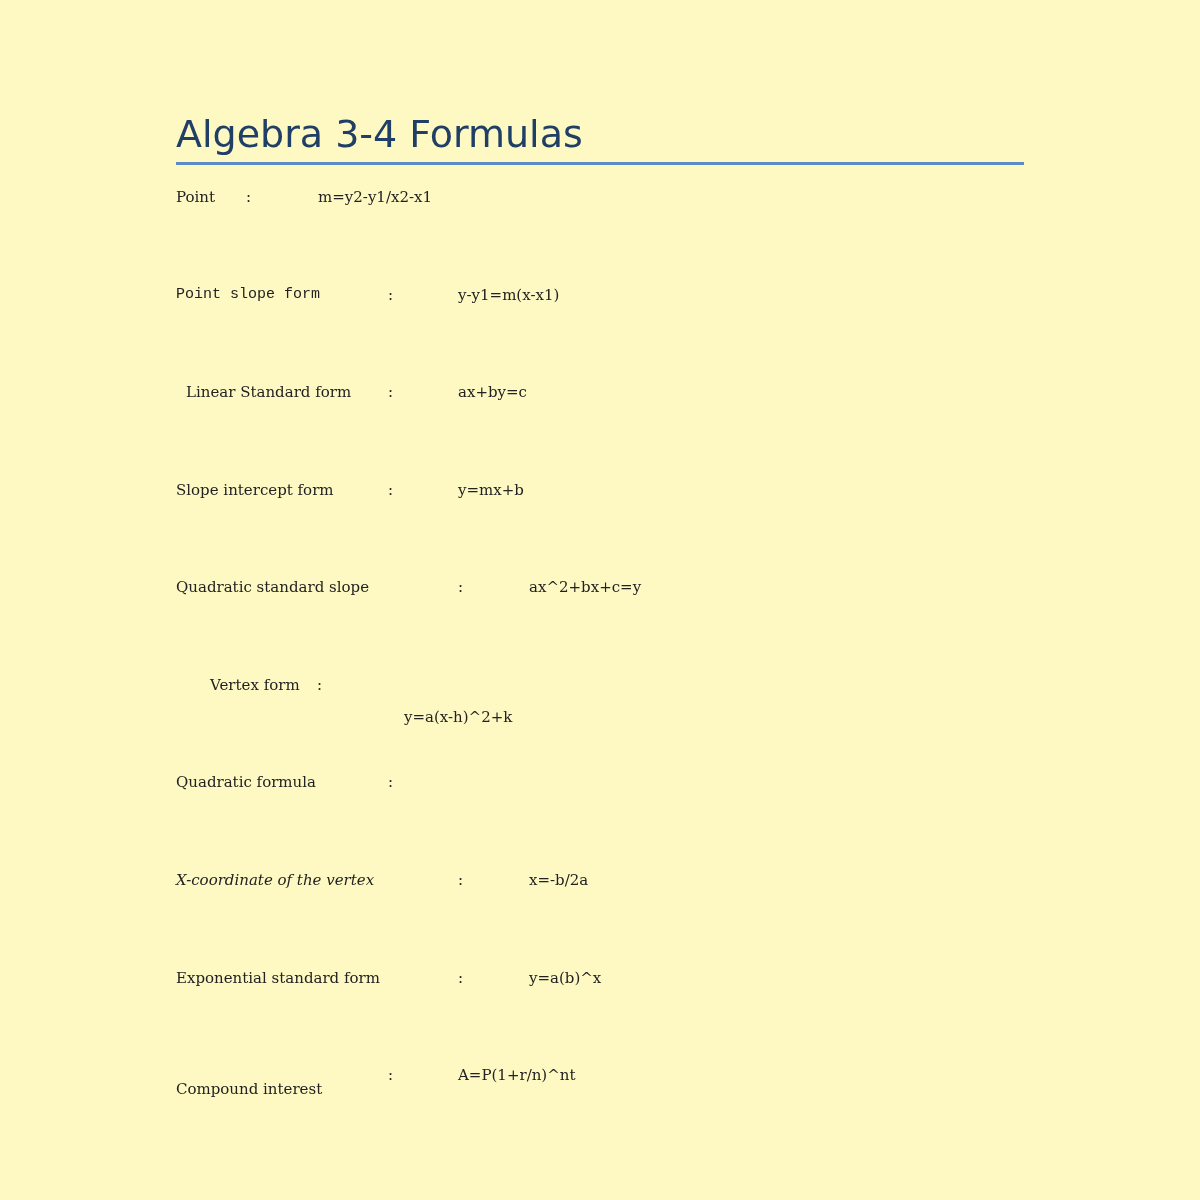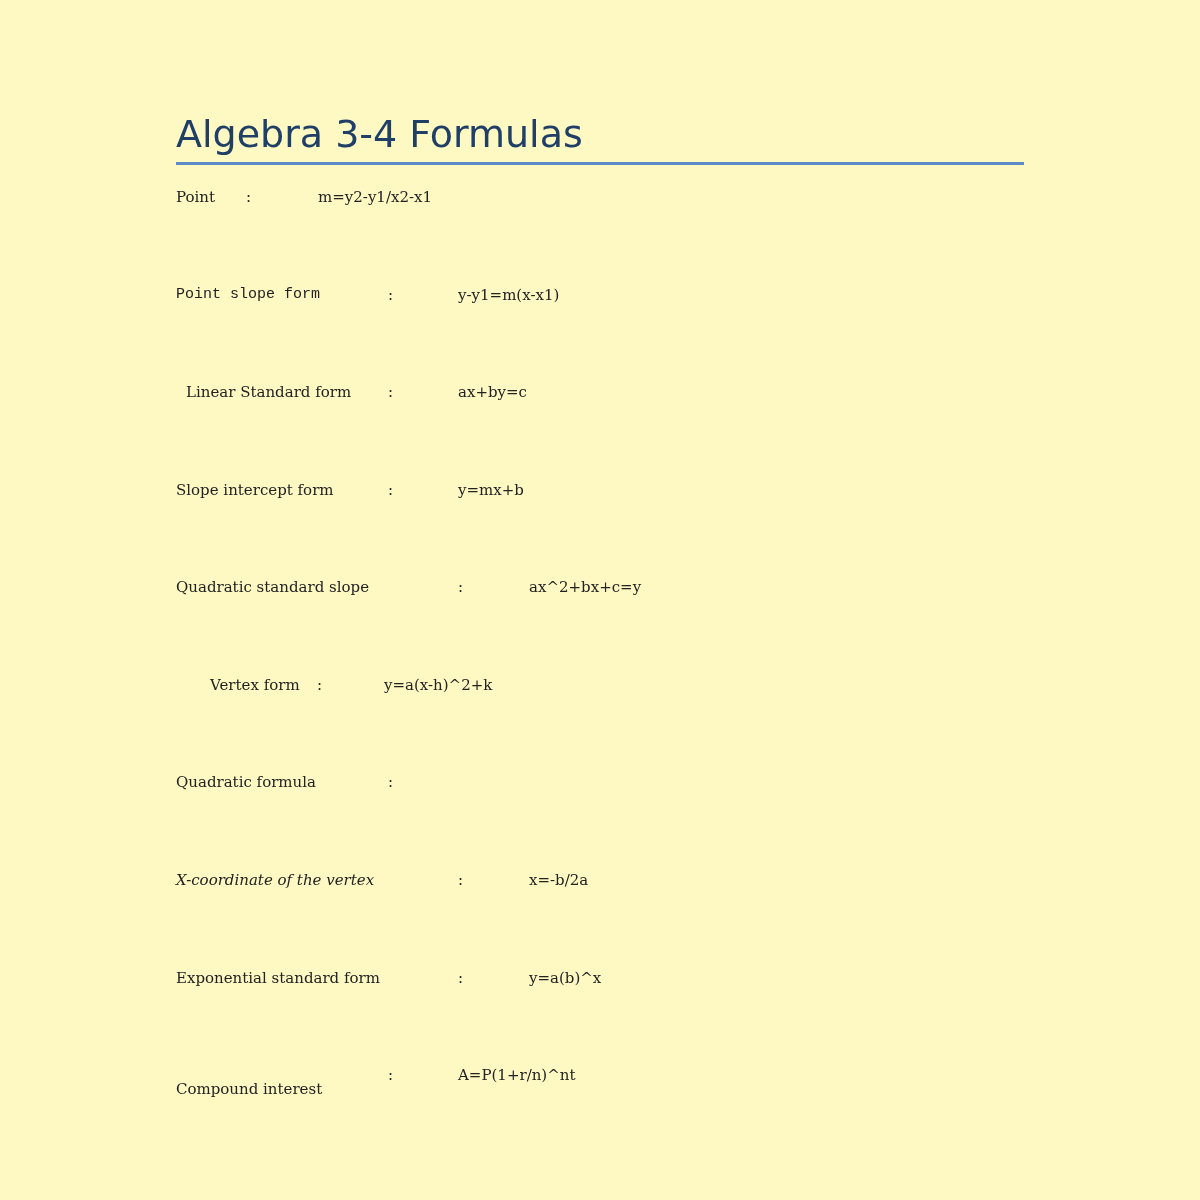--- a/index.html
+++ b/index.html
@@ -87,21 +87,21 @@
 
   <div class="row" style="top:577px;">
     <span style="left:176px;">Quadratic standard slope</span>
     <span style="left:458px;">:</span>
     <span style="left:529px;">ax^2+bx+c=y</span>
   </div>
 
   <div class="row" style="top:675px;">
     <span style="left:164px;margin-left:46px;">Vertex form</span>
     <span style="left:317px;">:</span>
-    <span style="left:384px;">y=a(x-h)^2+k</span>
+    <span style="left:404px;margin-top:32px;">y=a(x-h)^2+k</span>
   </div>
 
   <div class="row" style="top:772px;">
     <span style="left:176px;">Quadratic formula</span>
     <span style="left:388px;">:</span>
     <span style="left:458px;"></span>
   </div>
 
   <div class="row" style="top:870px;">
     <span style="left:176px;font-style:italic;">X-coordinate of the vertex</span>

